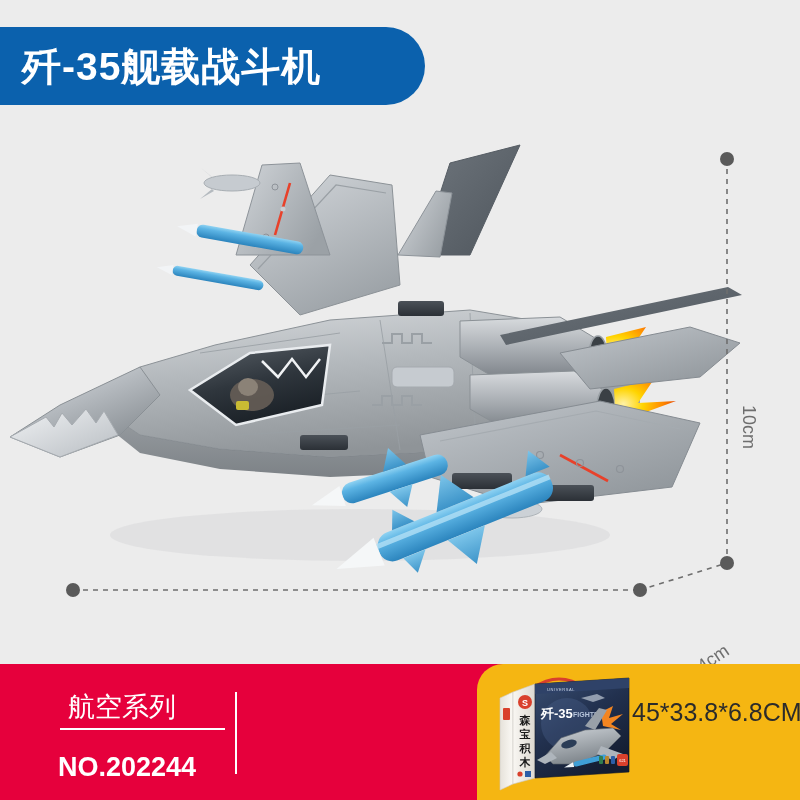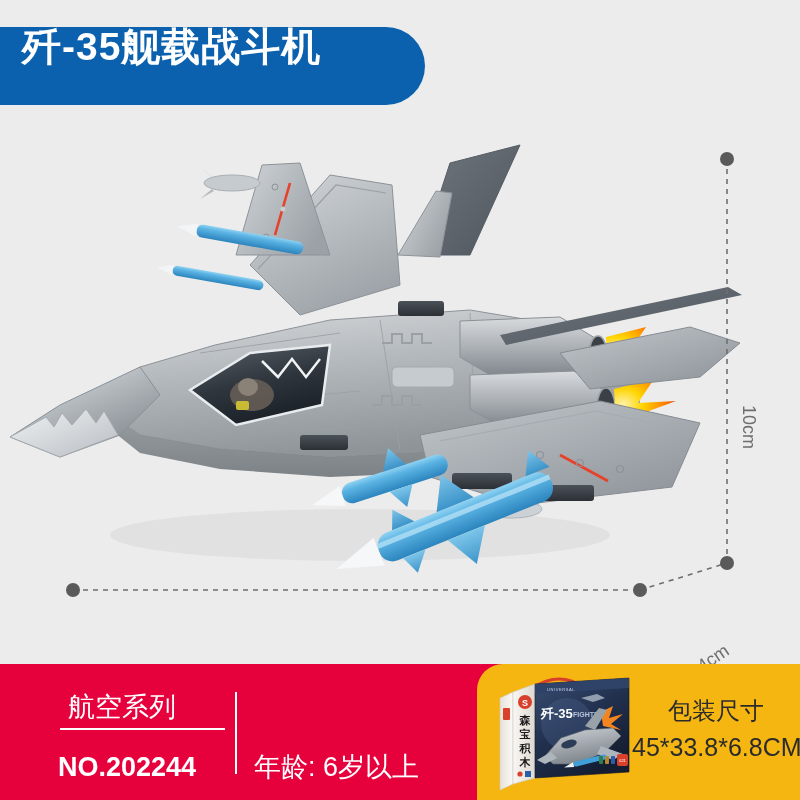--- a/index.html
+++ b/index.html
@@ -16,21 +16,21 @@
   }
 
   
   #title-banner {
     position: absolute;
     left: 0; top: 27px;
     width: 425px; height: 78px;
     background: #0b61ad;
     border-radius: 0 40px 40px 0;
     display: flex;
-    align-items: flex-start;
+    align-items: center;
   }
   #title-text {
     color: #ffffff;
     font-size: 39px;
     font-weight: bold;
     letter-spacing: 1px;
     padding-left: 22px;
     line-height: 1;
     white-space: nowrap;
   }
@@ -330,21 +330,20 @@
 
     <span class="dim-label" id="dim-39">39cm</span>
     <span class="dim-label" id="dim-10">10cm</span>
     <span class="dim-label" id="dim-24">24cm</span>
   </div>
 
   <div id="info-bar">
     <div id="info-grid">
       <span class="info-cell" id="cell-series">航空系列</span>
       <span class="info-cell" id="cell-no">NO.202244</span>
-      <span class="info-cell" id="cell-age">年龄: 6岁以上</span>
       <div id="divider-v"></div>
     </div>
   </div>
   <div id="divider-h"></div>
 
   <div id="package-panel">
 
     <svg id="box-art" viewBox="0 0 143 122">
       <defs>
         <linearGradient id="gBoxFront" x1="0" y1="0" x2="0.6" y2="1">
@@ -406,18 +405,17 @@
 
       <rect x="110" y="84" width="4" height="8" rx="1" fill="#2f7d4f"></rect>
       <rect x="116" y="84" width="4" height="8" rx="1" fill="#b8862f"></rect>
       <rect x="122" y="84" width="4" height="8" rx="1" fill="#2b5ea8"></rect>
 
       <rect x="128" y="82" width="11" height="12" rx="2" fill="#d9402c"></rect>
       <text x="133.5" y="90" font-family="Liberation Sans, sans-serif" font-size="4" fill="#ffffff" text-anchor="middle">621</text>
     </svg>
 
     <div id="pkg-text">
-      <span id="pkg-label">包装尺寸</span>
       <span id="pkg-dims">45*33.8*6.8CM</span>
     </div>
   </div>
 
 </div>
 
 </body></html>

